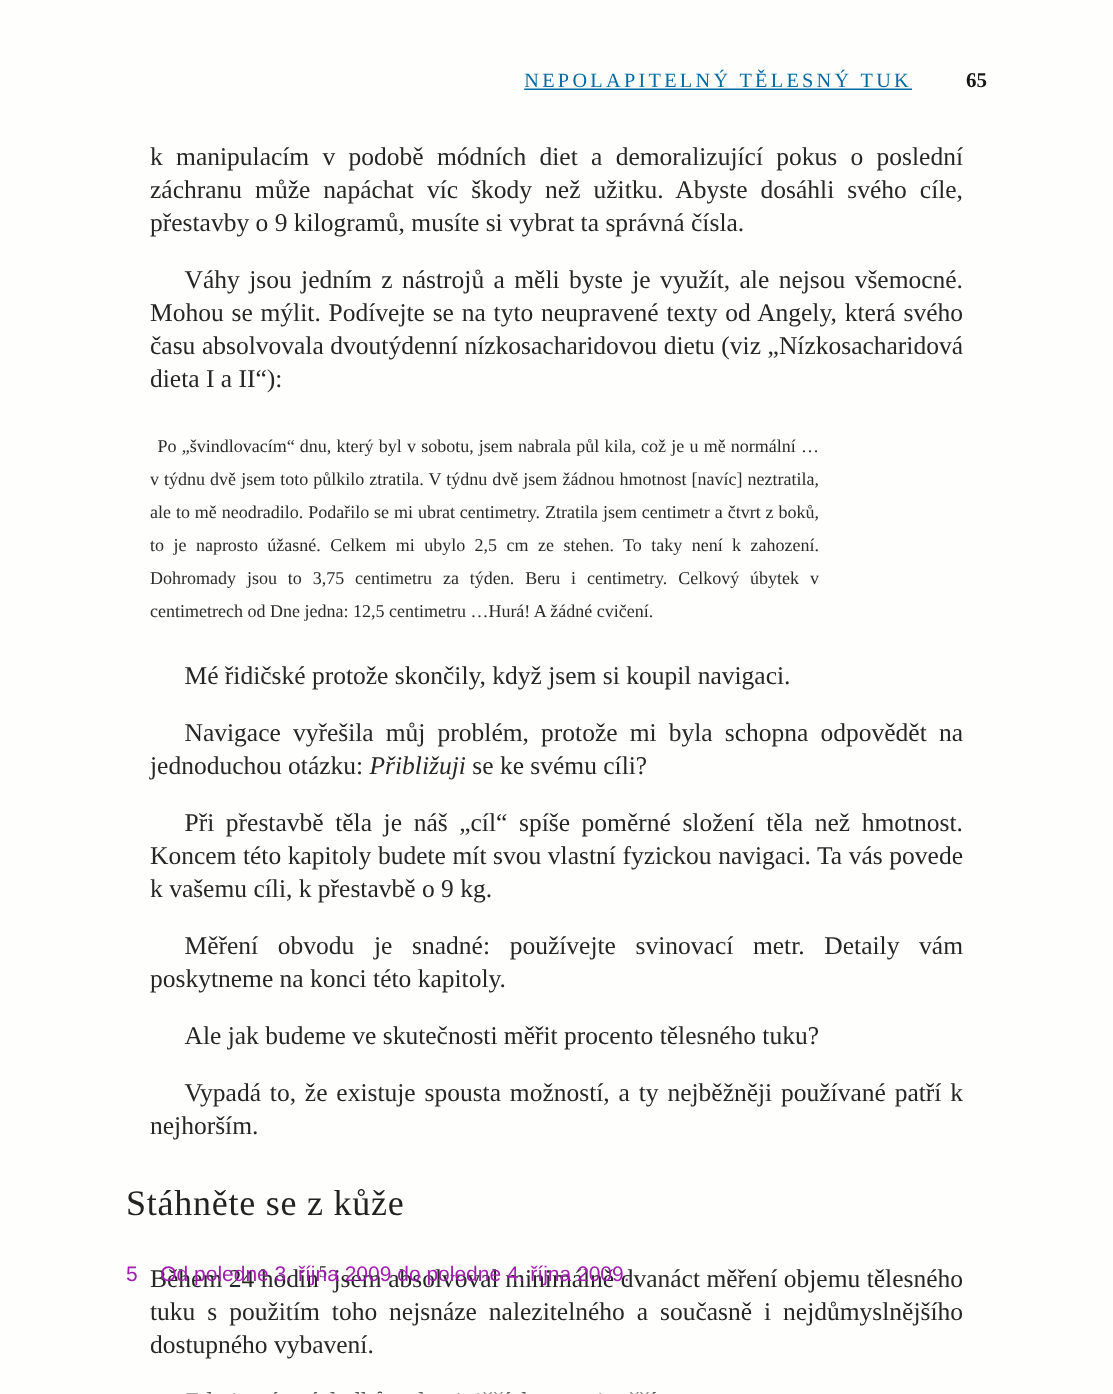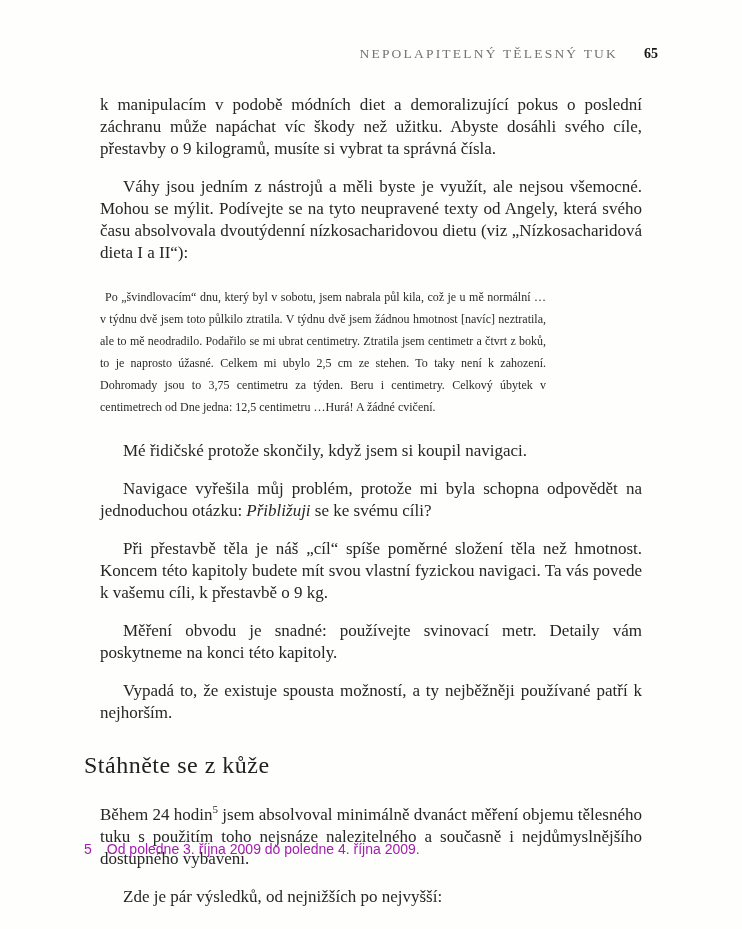--- a/index.html
+++ b/index.html
@@ -19,25 +19,26 @@
     position: absolute;
     top: 46px;
     left: 84px;
     right: 84px;
     text-align: right;
     font-size: 13.5px;
     line-height: 16px;
   }
   .running-title {
     letter-spacing: 2.2px;
-    color: #737373;
+    color: #0369a1;
+    text-decoration: underline;
   }
   .page-num {
     display: inline-block;
-    margin-left: 26px;
+    margin-left: 36px;
     font-weight: bold;
     letter-spacing: 0;
     color: #161616;
     font-size: 14px;
   }
 
   .content {
     position: absolute;
     top: 78px;
     left: 84px;
@@ -100,20 +101,21 @@
   </div>
 
   <div class="content">
       <p class="para"><span>k manipulacím v podobě módních diet a demoralizující pokus o poslední záchranu může napáchat víc škody než užitku. Abyste dosáhli svého cíle, přestavby o 9 kilogramů, musíte si vybrat ta správná čísla.</span></p>
       <p class="para indent"><span>Váhy jsou jedním z nástrojů a měli byste je využít, ale nejsou všemocné. Mohou se mýlit. Podívejte se na tyto neupravené texty od Angely, která svého času absolvovala dvoutýdenní nízkosacharidovou dietu (viz „Nízkosacharidová dieta I a II“):</span></p>
       <div class="quote"><span>Po „švindlovacím“ dnu, který byl v sobotu, jsem nabrala půl kila, což je u mě normální … v týdnu dvě jsem toto půlkilo ztratila. V týdnu dvě jsem žádnou hmotnost [navíc] neztratila, ale to mě neodradilo. Podařilo se mi ubrat centimetry. Ztratila jsem centimetr a čtvrt z boků, to je naprosto úžasné. Celkem mi ubylo 2,5 cm ze stehen. To taky není k zahození. Dohromady jsou to 3,75 centimetru za týden. Beru i centimetry. Celkový úbytek v centimetrech od Dne jedna: 12,5 centimetru …Hurá! A žádné cvičení.</span></div>
       <p class="para indent"><span>Mé řidičské protože skončily, když jsem si koupil navigaci.</span></p>
       <p class="para indent"><span>Navigace vyřešila můj problém, protože mi byla schopna odpovědět na jednoduchou otázku: </span><em>Přibližuji</em><span> se ke svému cíli?</span></p>
       <p class="para indent"><span>Při přestavbě těla je náš „cíl“ spíše poměrné složení těla než hmotnost. Koncem této kapitoly budete mít svou vlastní fyzickou navigaci. Ta vás povede k vašemu cíli, k přestavbě o 9 kg.</span></p>
       <p class="para indent"><span>Měření obvodu je snadné: používejte svinovací metr. Detaily vám poskytneme na konci této kapitoly.</span></p>
+      <p class="para indent"><span>Ale jak budeme ve skutečnosti měřit procento tělesného tuku?</span></p>
       <p class="para indent"><span>Vypadá to, že existuje spousta možností, a ty nejběžněji používané patří k nejhorším.</span></p>
       <h2 class="section-heading"><span>Stáhněte se z kůže</span></h2>
       <p class="para"><span>Během 24 hodin</span><sup class="fn-ref">5</sup><span> jsem absolvoval minimálně dvanáct měření objemu tělesného tuku s použitím toho nejsnáze nalezitelného a současně i nejdůmyslnějšího dostupného vybavení.</span></p>
       <p class="para indent"><span>Zde je pár výsledků, od nejnižších po nejvyšší:</span></p>
     </div>
 
   <div class="footnote">
     <span class="num">5</span><span class="fn-text">Od poledne 3. října 2009 do poledne 4. října 2009.</span>
   </div>
 

